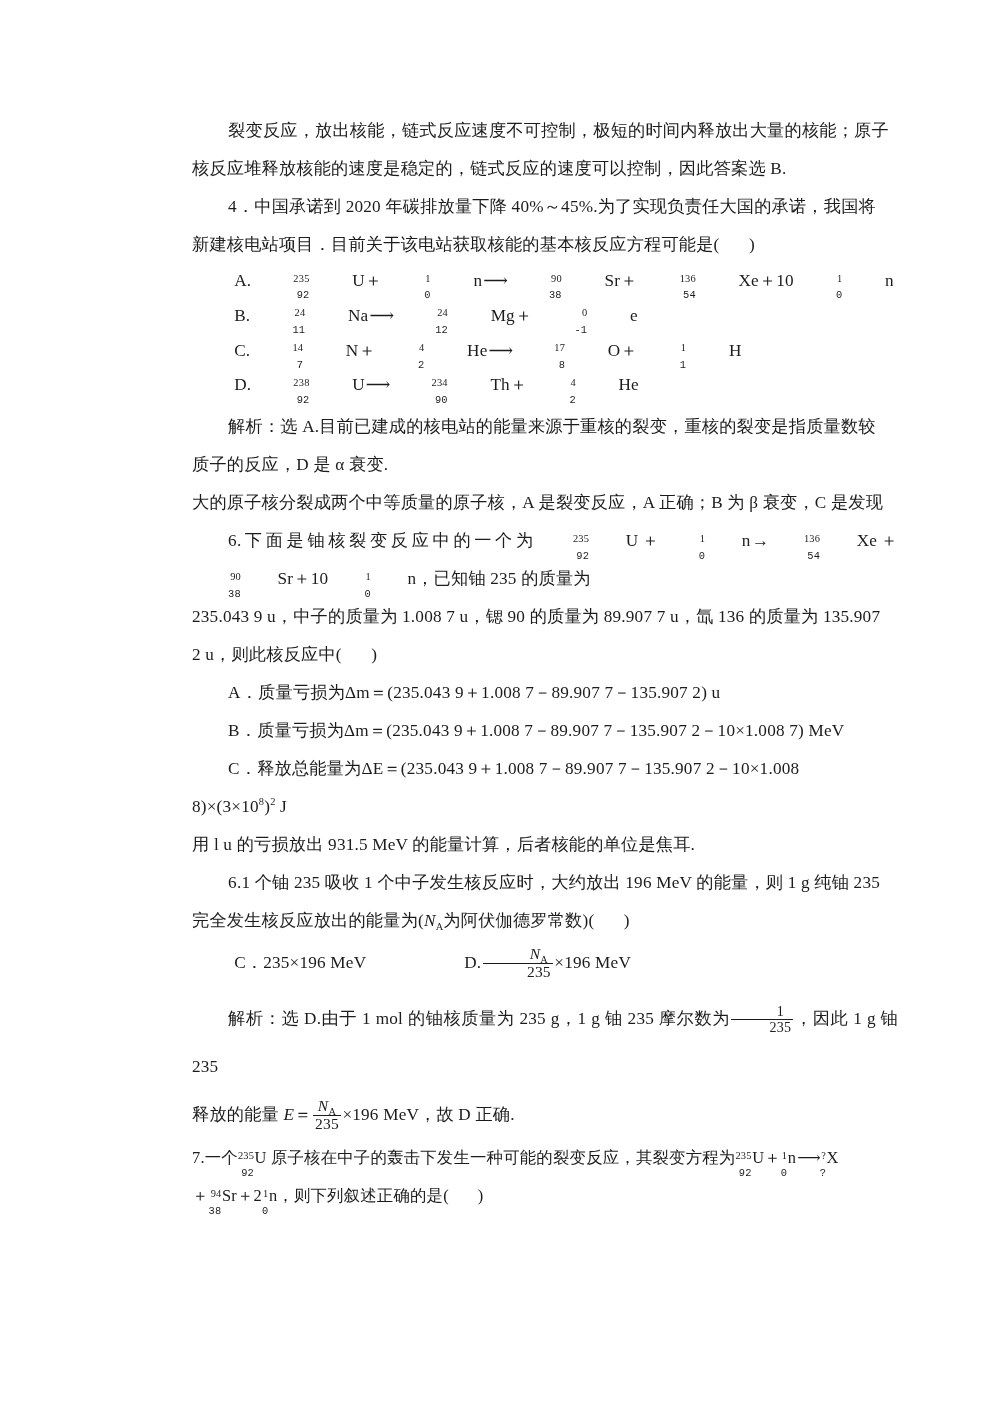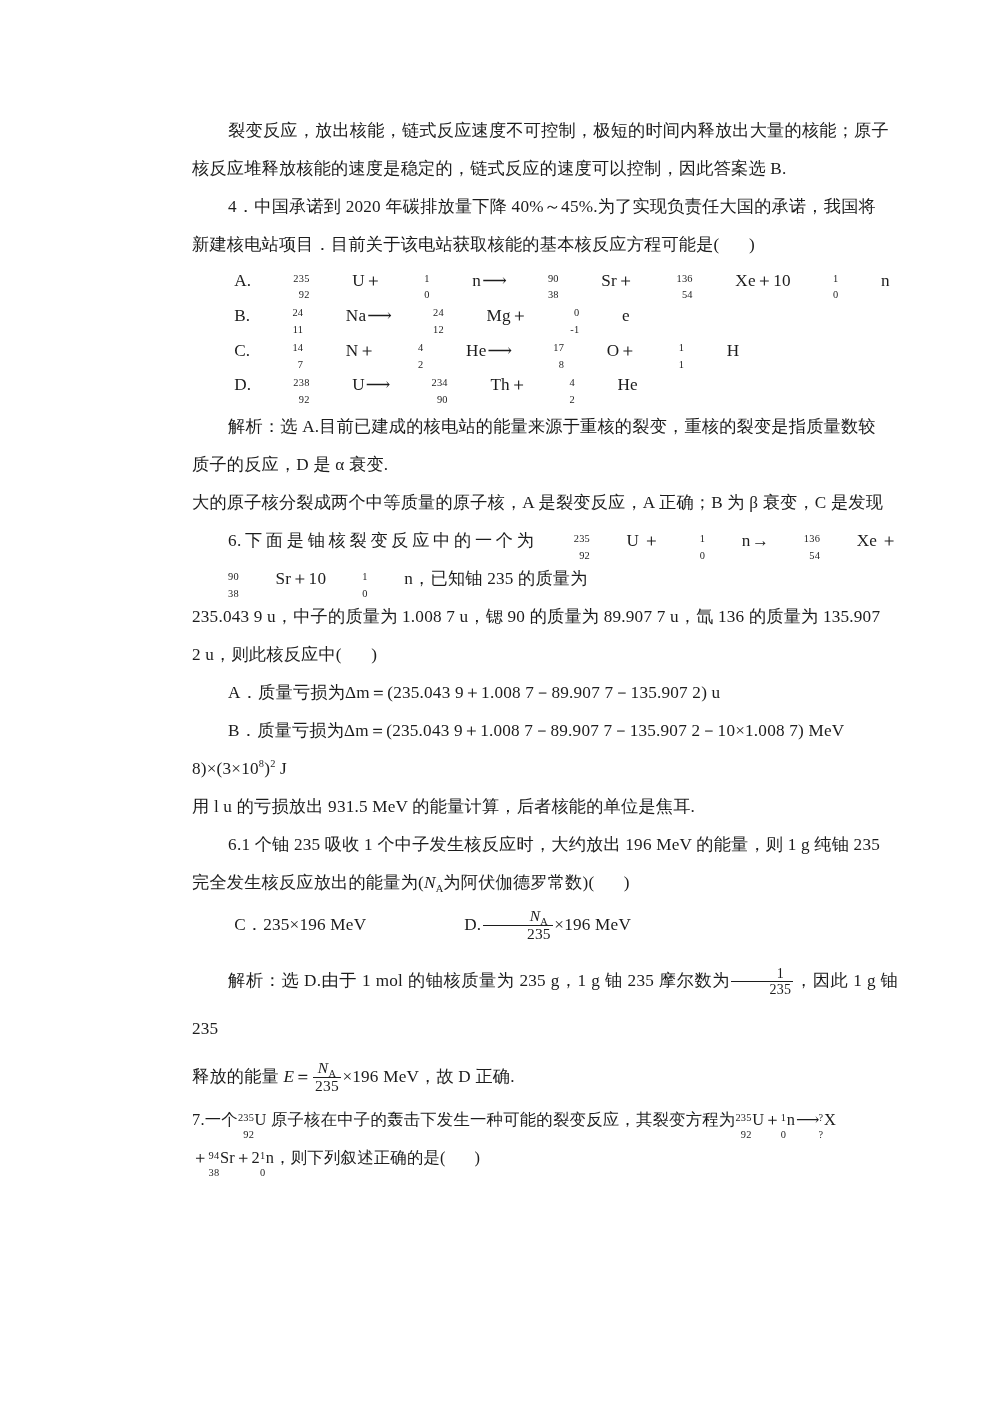--- a/index.html
+++ b/index.html
@@ -58,21 +58,21 @@
     flex-direction: column;
     justify-content: center;
     align-items: flex-end;
     font-size: 10.4px;
     line-height: 1.0;
     margin-right: 0.5px;
     position: relative;
     top: -1px;
   }
   .prescript .sup { display: block; position: relative; top: -3.5px; }
-  .prescript .sub { display: block; position: relative; top: 3.0px; }
+  .prescript .sub { display: block; position: relative; top: 3.0px; font-family: Liberation Mono, monospace; }
   .elem { font-size: 17.2px; }
   .sup-only {
     font-size: 10.4px;
     vertical-align: super;
     line-height: 0;
   }
   .sub-only {
     font-size: 10.4px;
     vertical-align: sub;
     line-height: 0;
@@ -246,20 +246,21 @@
             <span class="sup">1</span>
             <span class="sub">0</span>
           </span>
           <span class="elem">n</span>
         </span><span>，已知铀 235 的质量为</span></p>
     <p class="para noindent"><span>235.043 9 u，中子的质量为 1.008 7 u，锶 90 的质量为 89.907 7 u，氙 136 的质量为 135.907</span></p>
     <p class="para noindent"><span>2 u，则此核反应中(</span><span class="xwide">&nbsp;&nbsp;&nbsp;</span><span>)</span></p>
 
     <p class="para indent"><span>A．质量亏损为Δm＝(235.043 9＋1.008 7－89.907 7－135.907 2) u</span></p>
     <p class="para indent"><span>B．质量亏损为Δm＝(235.043 9＋1.008 7－89.907 7－135.907 2－10×1.008 7) MeV</span></p>
+    <p class="para indent"><span>C．释放总能量为ΔE＝(235.043 9＋1.008 7－89.907 7－135.907 2－10×1.008</span></p>
     <p class="para noindent"><span>8)×(3×10</span><span class="sup-only">8</span><span>)</span><span class="sup-only">2</span><span> J</span></p>
 
     <p class="para noindent"><span>用 l u 的亏损放出 931.5 MeV 的能量计算，后者核能的单位是焦耳.</span></p>
 
     <p class="para indent"><span>6.1 个铀 235 吸收 1 个中子发生核反应时，大约放出 196 MeV 的能量，则 1 g 纯铀 235</span></p>
     <p class="para noindent"><span>完全发生核反应放出的能量为(</span><span class="it">N</span><span class="sub-only">A</span><span>为阿伏伽德罗常数)(</span><span class="xwide">&nbsp;&nbsp;&nbsp;</span><span>)</span></p>
 
 
     <p class="opt" style="line-height:45px"><span><span>C．</span><span>235×196 MeV</span></span><span class="xwide">&nbsp;&nbsp;&nbsp;&nbsp;&nbsp;&nbsp;&nbsp;&nbsp;&nbsp;&nbsp;</span><span><span>D.</span><span class="frac big">
             <span class="num"><span class="it">N</span><span class="sub-only">A</span></span>

